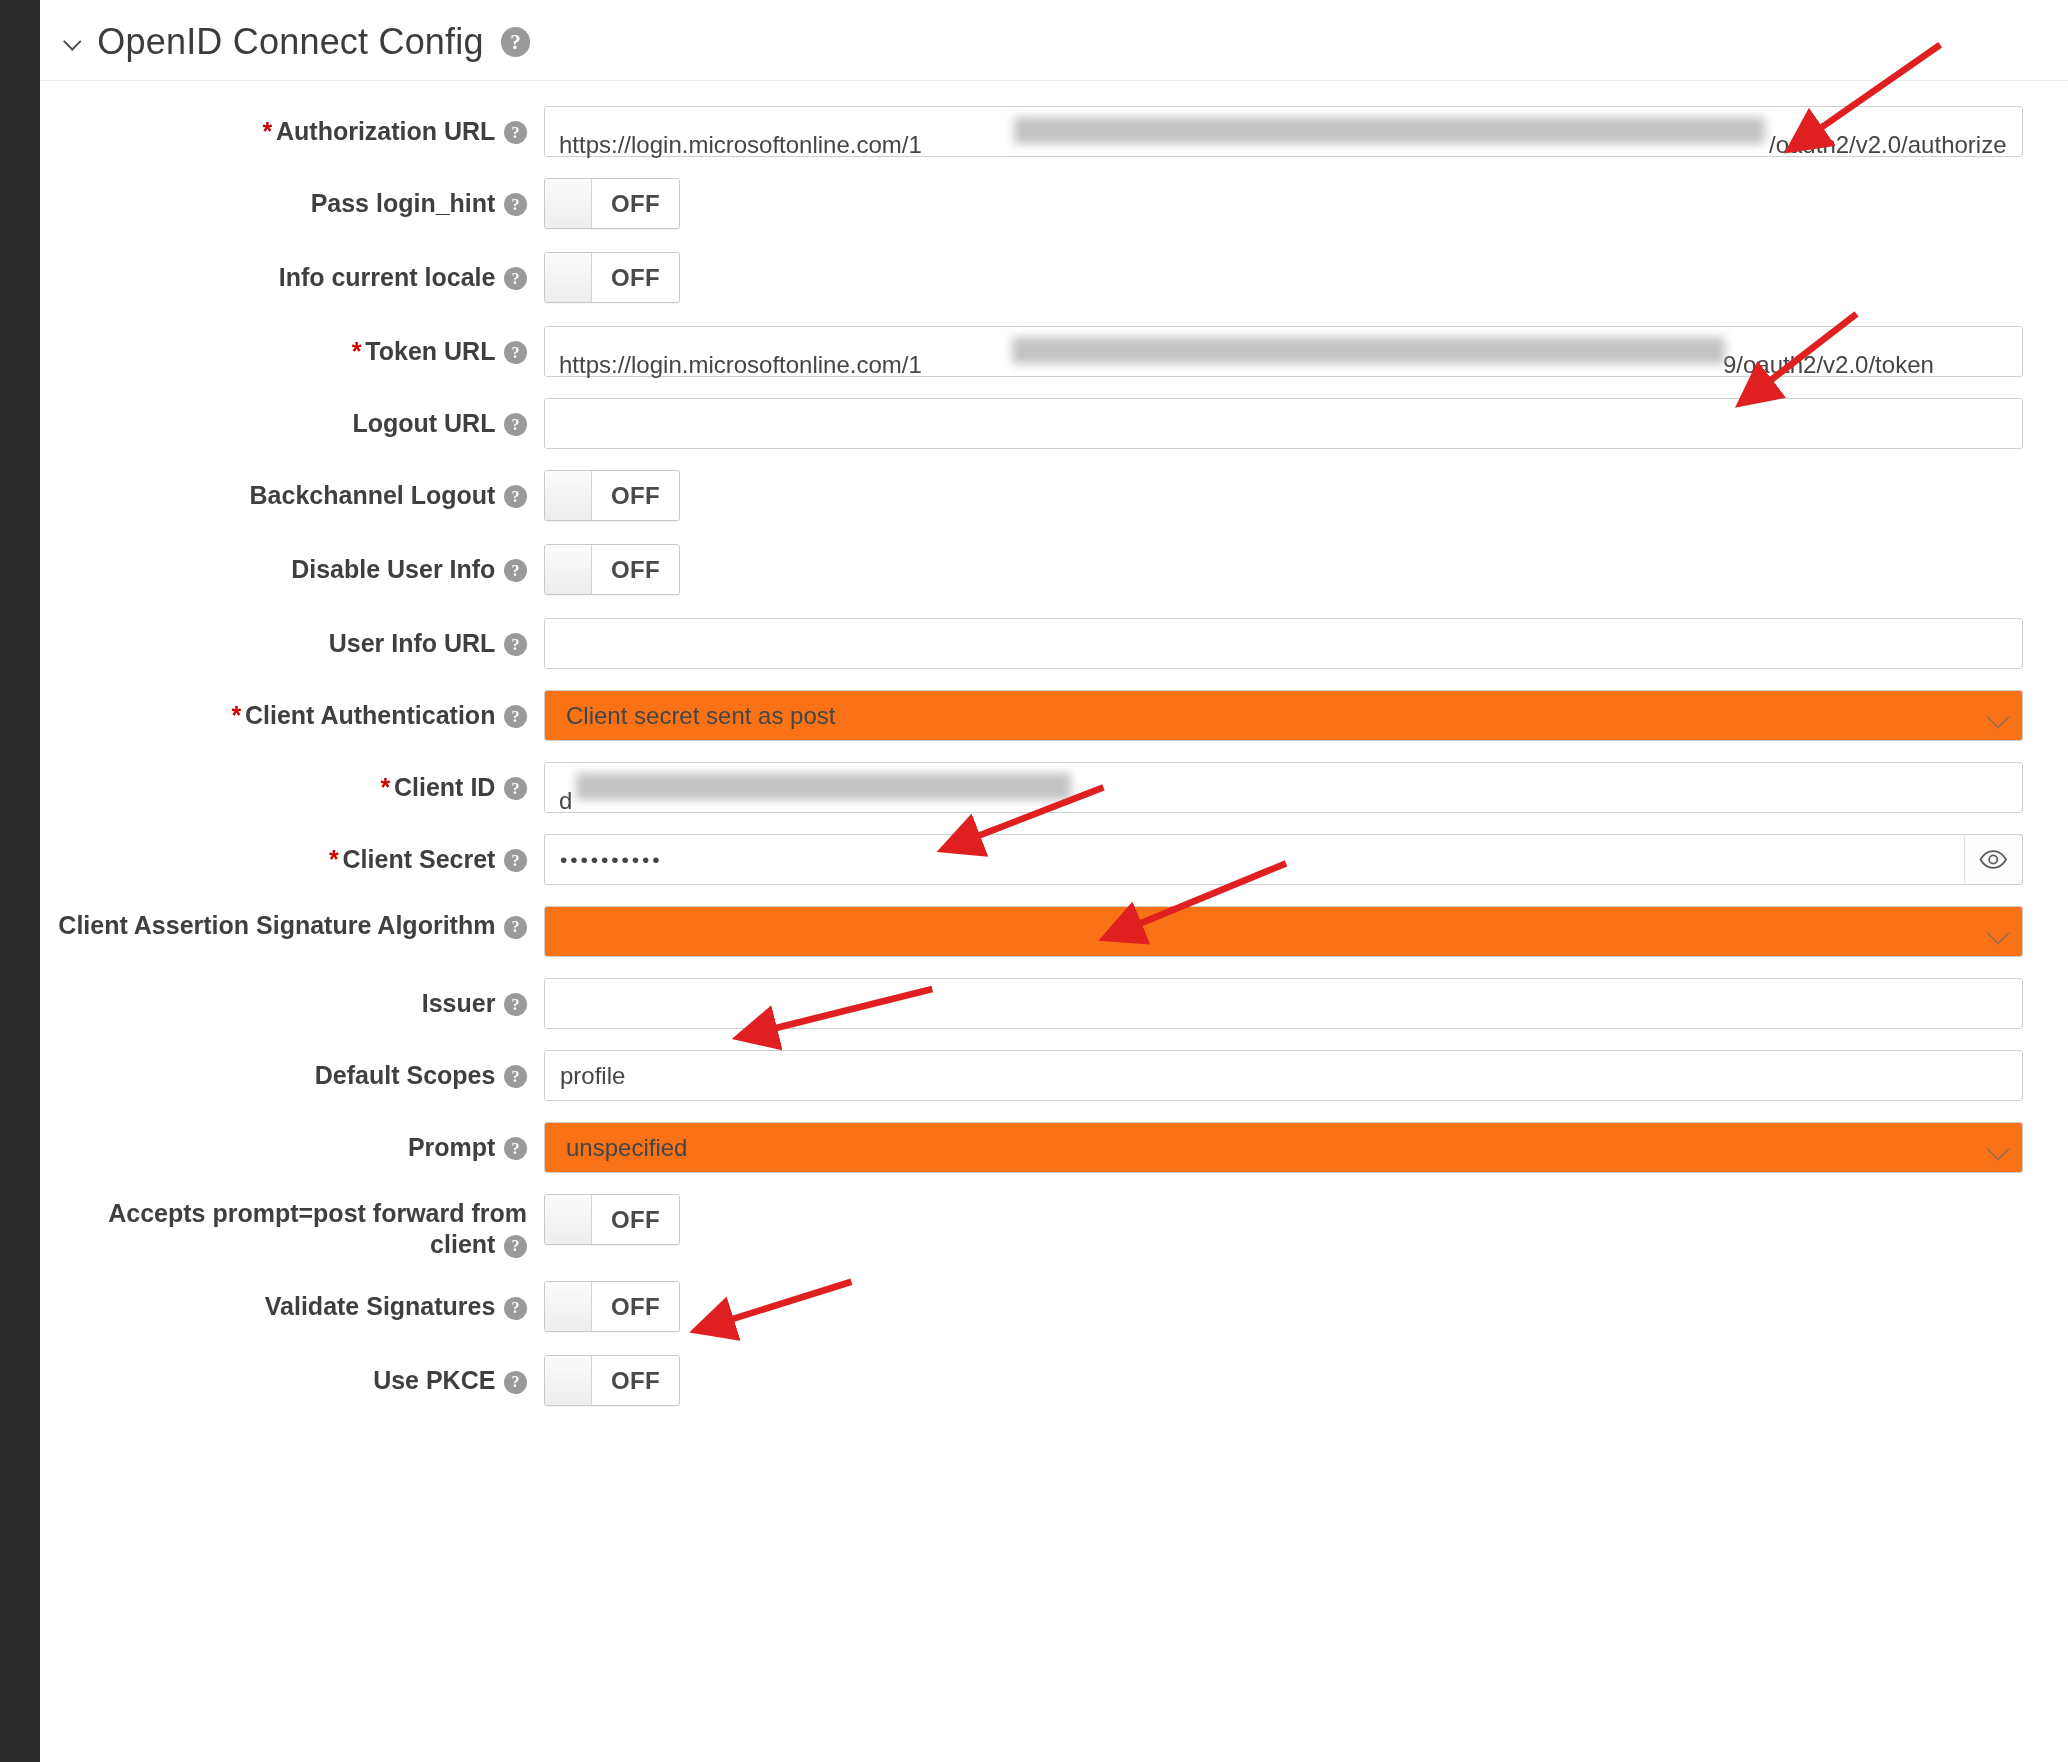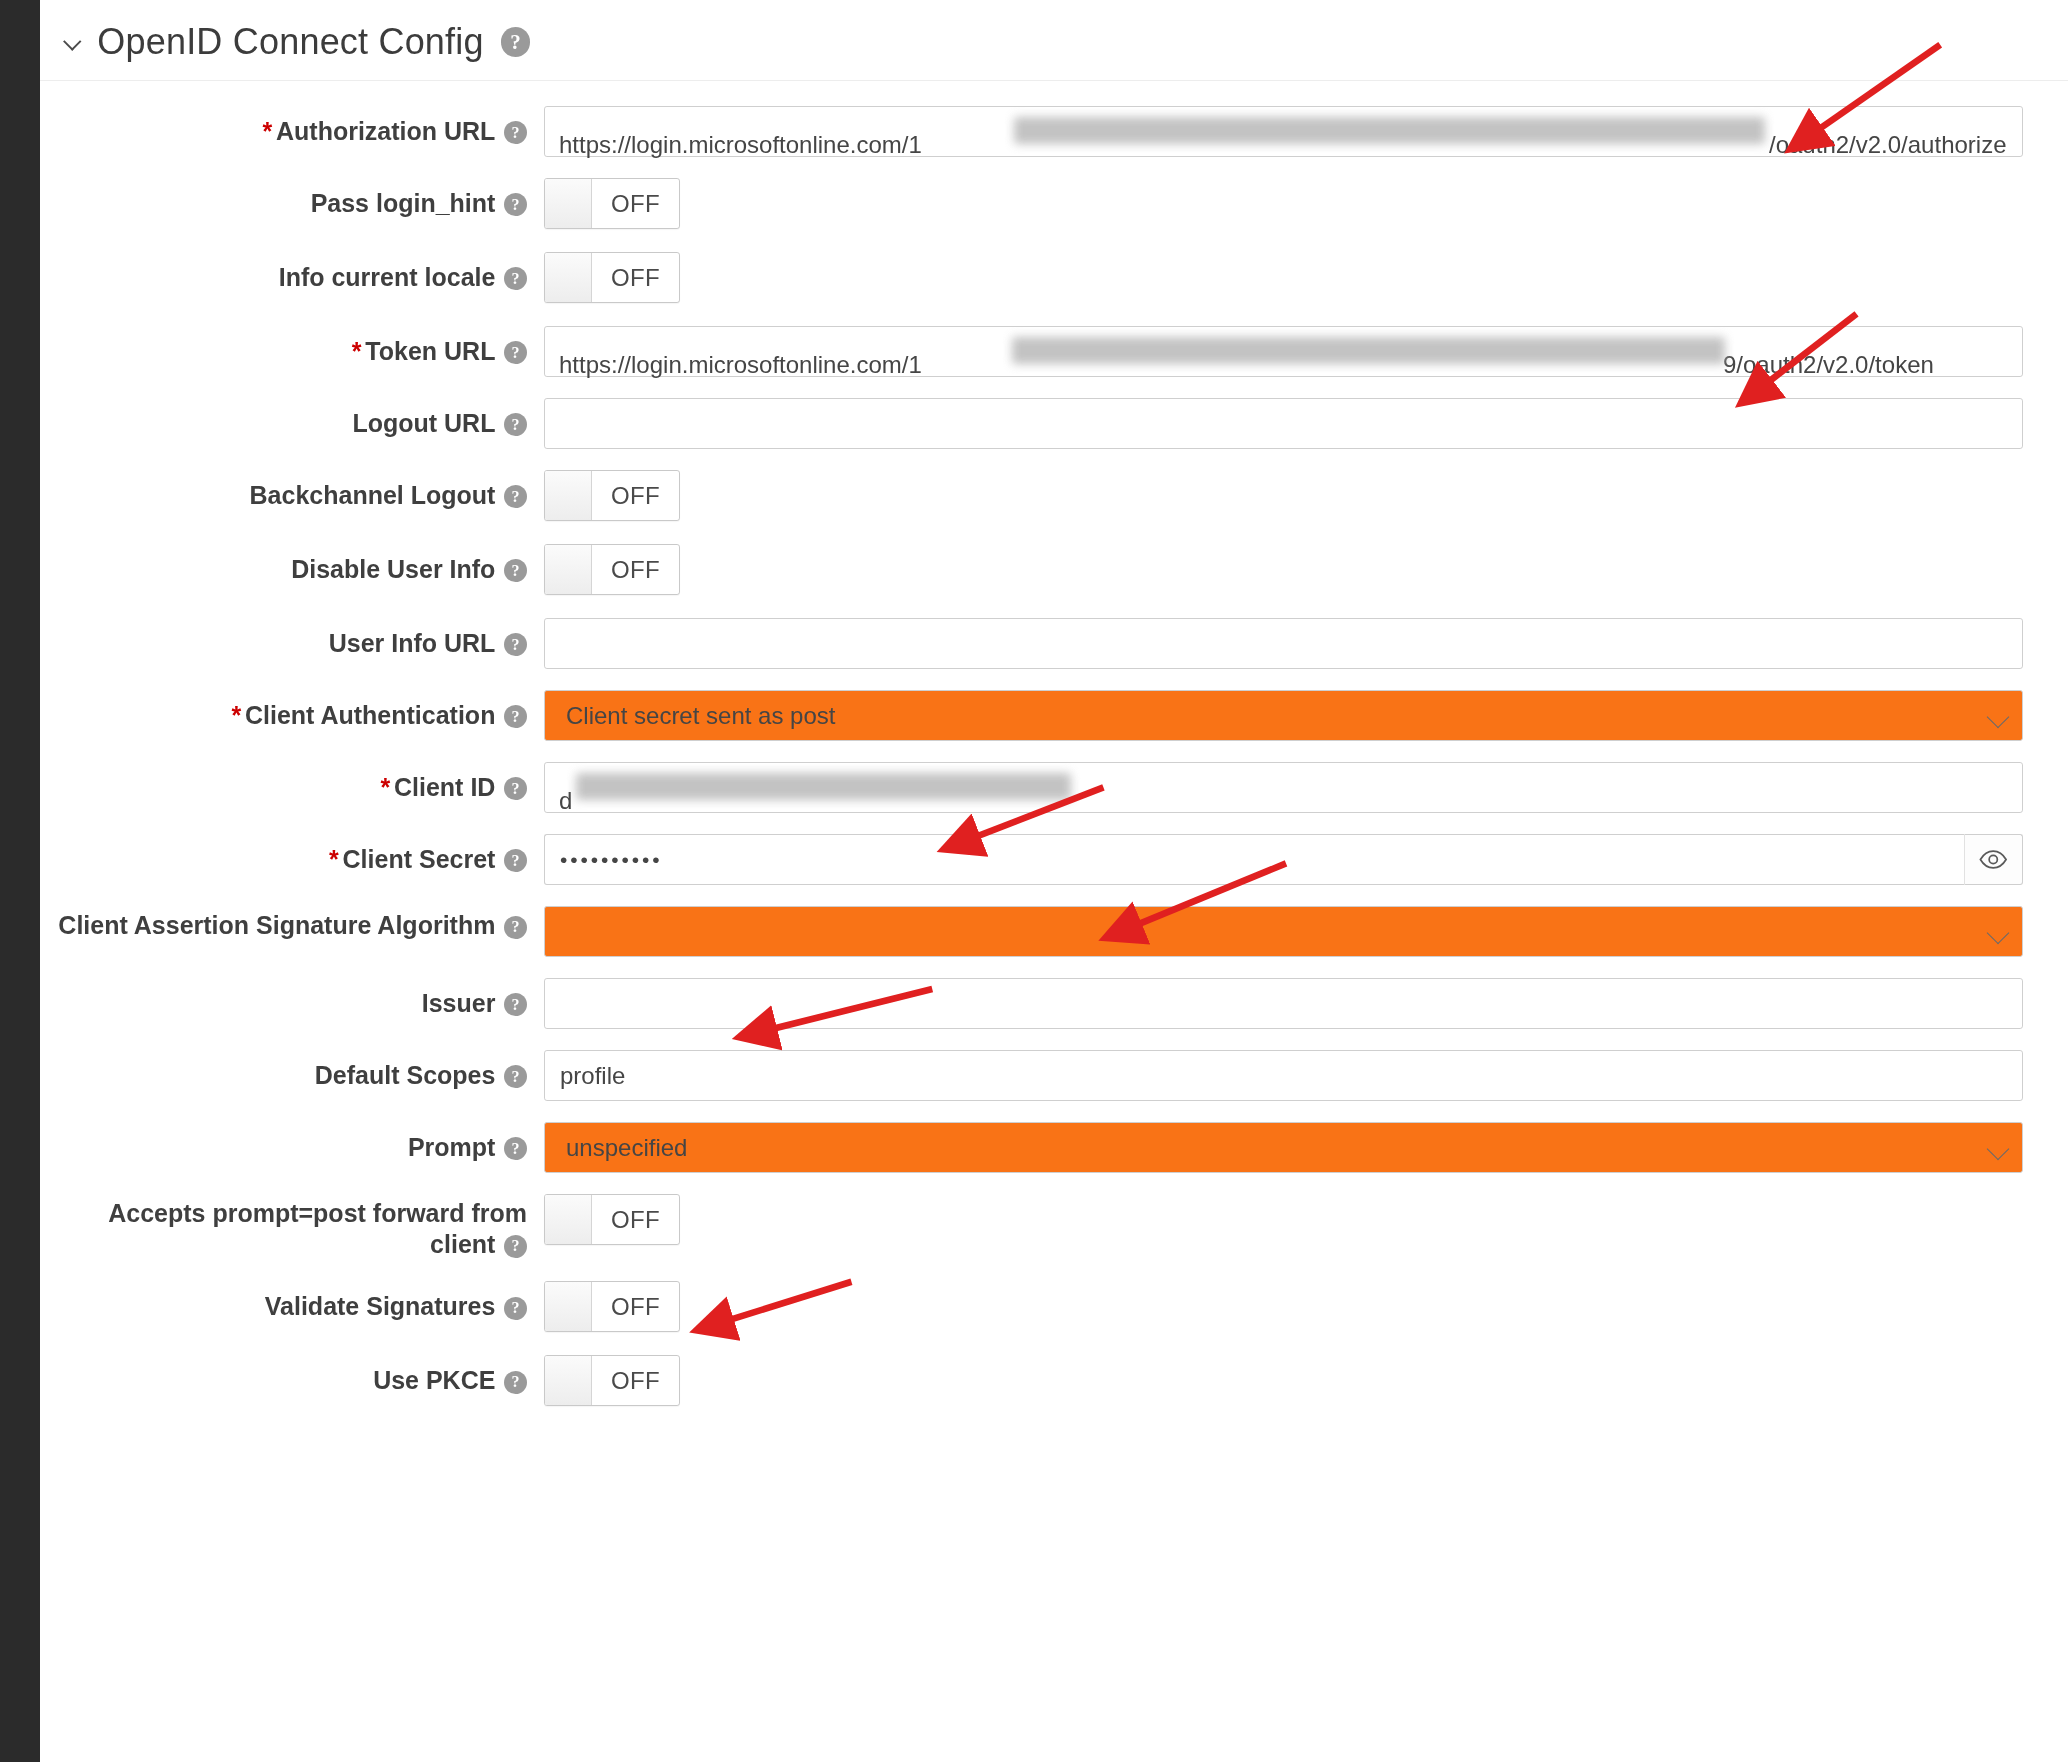--- a/index.html
+++ b/index.html
@@ -184,21 +184,21 @@
   .toggle-knob {
     width: 46px;
     background: linear-gradient(#fbfbfb, #ededed);
     border-right: 1px solid #d5d5d5;
   }
   .toggle-label {
     display: flex;
     align-items: center;
     padding: 0 19px;
     font-size: 24px;
-    font-weight: 400;
+    font-weight: 700;
     color: #4a4a4a;
     letter-spacing: 0.3px;
   }
   
   .pw-wrap {
     display: flex;
     width: 100%;
   }
   .pw-input {
     flex: 1 1 auto;

